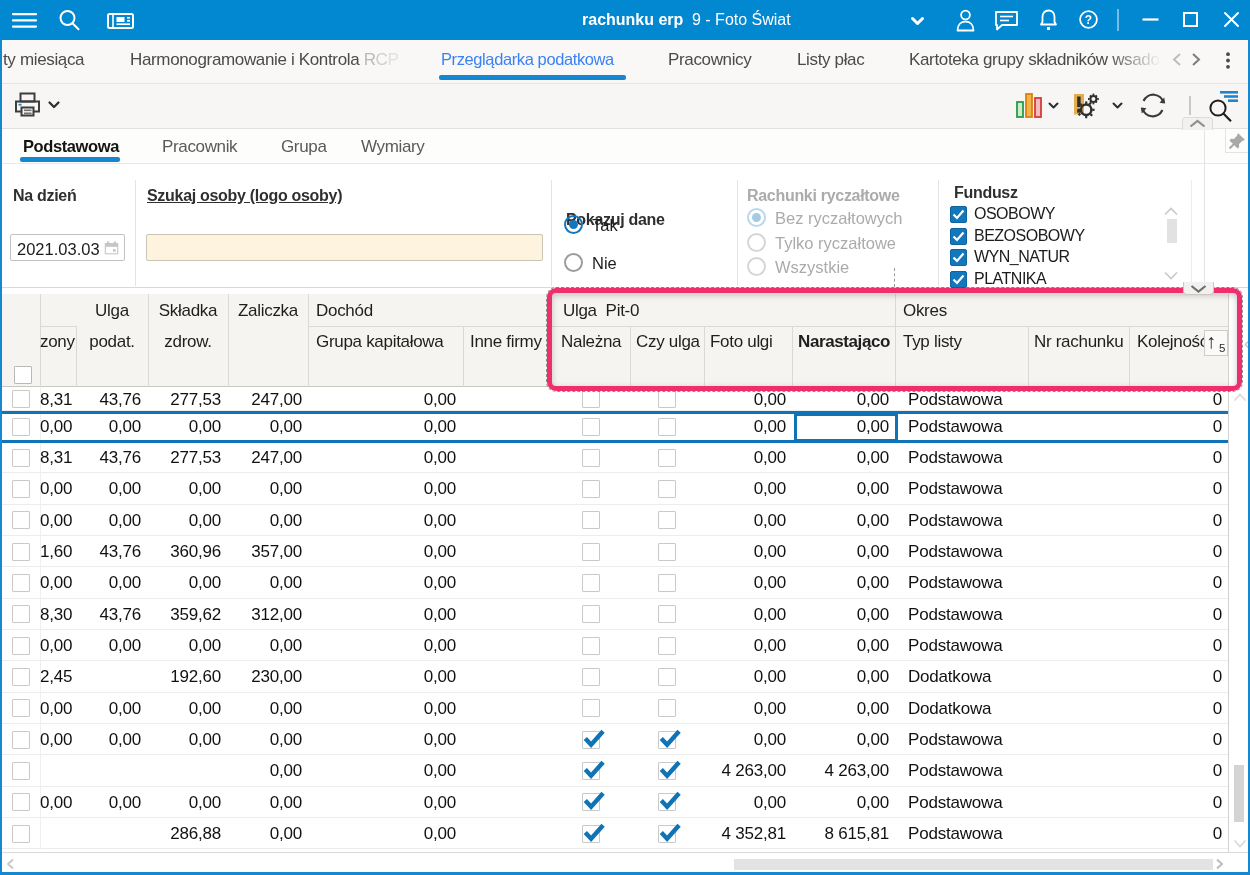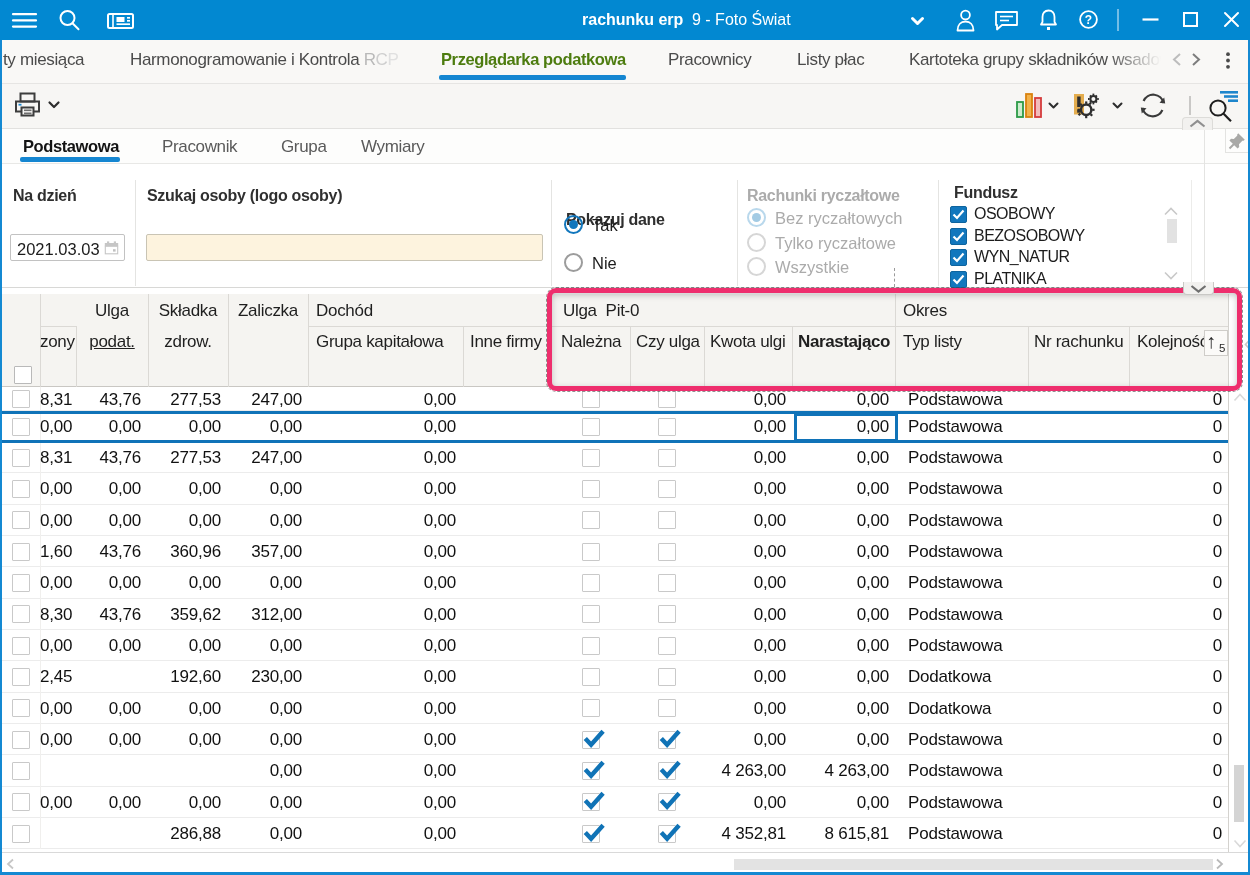--- a/index.html
+++ b/index.html
@@ -60,21 +60,21 @@
   </svg>
 <svg style="left:1224px;top:12px" width="15" height="15" viewBox="0 0 15 15">
     <g stroke="#fff" stroke-width="2" stroke-linecap="round">
       <line x1="1" y1="1" x2="14" y2="14"></line>
       <line x1="14" y1="1" x2="1" y2="14"></line>
     </g>
   </svg>
 <div style="position:absolute;left:0px;top:40px;width:1250px;height:44px;background:#f9f8f6;border-bottom:1px solid #e6e5e3;"></div>
 <div style="position:absolute;left:3px;top:50px;color:#4b4b4b;font-size:17px;letter-spacing:-0.35px;white-space:nowrap;">ty miesiąca</div>
 <div style="position:absolute;left:130px;top:50px;color:#4b4b4b;font-size:17px;letter-spacing:-0.35px;white-space:nowrap;">Harmonogramowanie i Kontrola <span style="color:#b9b9b9">R</span><span style="color:#cecece">C</span><span style="color:#e0e0e0">P</span></div>
-<div style="position:absolute;left:441px;top:50px;color:#4d7c0f;font-size:16.5px;font-weight:bold;letter-spacing:-0.4px;white-space:nowrap;">Przeglądarka podatkowa</div>
+<div style="position:absolute;left:441px;top:50px;color:#3b82f6;font-size:16.5px;font-weight:normal;letter-spacing:-0.4px;white-space:nowrap;">Przeglądarka podatkowa</div>
 <div style="position:absolute;left:439px;top:75px;width:187px;height:5px;background:#1586d1;border-radius:2px;"></div>
 <div style="position:absolute;left:668px;top:50px;color:#4b4b4b;font-size:17px;letter-spacing:-0.35px;white-space:nowrap;">Pracownicy</div>
 <div style="position:absolute;left:797px;top:50px;color:#4b4b4b;font-size:17px;letter-spacing:-0.35px;white-space:nowrap;">Listy płac</div>
 <div style="position:absolute;left:909px;top:50px;color:#4b4b4b;font-size:17px;letter-spacing:-0.35px;white-space:nowrap;">Kartoteka grupy składników wsadow</div>
 <div style="position:absolute;left:1108px;top:42px;width:78px;height:38px;background:linear-gradient(to right, rgba(249,248,246,0), #f9f8f6 68%);"></div>
 <svg style="left:1171px;top:52px" width="12" height="15" viewBox="0 0 12 15">
     <path d="M9 2 L3 7.5 L9 13" fill="none" stroke="#bdbdbd" stroke-width="2"></path>
   </svg>
 <svg style="left:1190px;top:52px" width="12" height="15" viewBox="0 0 12 15">
     <path d="M3 2 L9 7.5 L3 13" fill="none" stroke="#7d7d7d" stroke-width="2"></path>
@@ -184,21 +184,21 @@
 <div style="position:absolute;left:13px;top:187px;color:#2f2f2f;font-size:16px;font-weight:bold;letter-spacing:-0.3px;">Na dzień</div>
 <div style="position:absolute;left:10px;top:234px;width:115px;height:27px;background:#fff;border:1px solid #c2c2c2;border-radius:2px;"></div>
 <div style="position:absolute;left:17px;top:240px;color:#1c1c1c;font-size:16.5px;">2021.03.03</div>
 <svg style="left:104px;top:241px" width="15" height="14" viewBox="0 0 15 14">
     <rect x="0.8" y="2" width="13.4" height="3.4" fill="#c6c6c6"></rect>
     <rect x="3" y="0.4" width="2.2" height="2.6" fill="#c6c6c6"></rect>
     <rect x="9.8" y="0.4" width="2.2" height="2.6" fill="#c6c6c6"></rect>
     <rect x="1.3" y="5.2" width="12.4" height="7.6" fill="none" stroke="#c6c6c6" stroke-width="1.1"></rect>
     <rect x="9" y="8.2" width="2.6" height="2.4" fill="#c0c0c0"></rect>
   </svg>
-<div style="position:absolute;left:147px;top:187px;color:#2f2f2f;font-size:16px;font-weight:bold;letter-spacing:-0.3px;">Szukaj osoby (logo osoby)</div>
+<div style="position:absolute;left:147px;top:187px;color:#2f2f2f;font-size:16px;font-weight:bold;letter-spacing:-0.3px;text-decoration:underline;">Szukaj osoby (logo osoby)</div>
 <div style="position:absolute;left:146px;top:234px;width:397px;height:27px;background:#fdf3de;border:1px solid #c9c4b4;border-radius:2px;"></div>
 <div style="position:absolute;left:566px;top:187px;color:#2f2f2f;font-size:16px;font-weight:bold;letter-spacing:-0.3px;margin-top:24px;">Pokazuj dane</div>
 <div style="position:absolute;left:564px;top:215px;width:19px;height:19px;border:2px solid #1277bd;border-radius:50%;"></div>
 <div style="position:absolute;left:569px;top:220px;width:9px;height:9px;background:#1277bd;border-radius:50%;"></div>
 <div style="position:absolute;left:592px;top:216px;color:#1c1c1c;font-size:16.5px;">Tak</div>
 <div style="position:absolute;left:564px;top:253px;width:19px;height:19px;border:2px solid #9c9c9c;border-radius:50%;"></div>
 <div style="position:absolute;left:592px;top:254px;color:#1c1c1c;font-size:16.5px;">Nie</div>
 <div style="position:absolute;left:747px;top:187px;color:#ababab;font-size:16px;font-weight:bold;letter-spacing:-0.3px;">Rachunki ryczałtowe</div>
 <div style="position:absolute;left:747px;top:208px;width:19px;height:19px;border:2px solid #b9d8ec;border-radius:50%;background:#fff;"></div>
 <div style="position:absolute;left:752px;top:213px;width:9px;height:9px;background:#a3cbe4;border-radius:50%;"></div>
@@ -247,31 +247,31 @@
 <div style="position:absolute;left:463px;top:326px;width:1px;height:61px;background:#dbd9d5;"></div>
 <div style="position:absolute;left:630px;top:326px;width:1px;height:61px;background:#dbd9d5;"></div>
 <div style="position:absolute;left:704px;top:326px;width:1px;height:61px;background:#dbd9d5;"></div>
 <div style="position:absolute;left:792px;top:326px;width:1px;height:61px;background:#dbd9d5;"></div>
 <div style="position:absolute;left:1028px;top:326px;width:1px;height:61px;background:#dbd9d5;"></div>
 <div style="position:absolute;left:1129px;top:326px;width:1px;height:61px;background:#dbd9d5;"></div>
 <div style="position:absolute;left:40px;top:326px;width:36px;height:1px;background:#dbd9d5;"></div>
 <div style="position:absolute;left:308px;top:326px;width:920px;height:1px;background:#dbd9d5;"></div>
 <div style="position:absolute;left:40px;top:332px;width:31px;height:20px;color:#1f1f1f;font-size:17px;letter-spacing:-0.3px;text-align:right;white-space:nowrap;">zony</div>
 <div style="position:absolute;left:76px;top:301px;width:72px;height:20px;color:#1f1f1f;font-size:17px;letter-spacing:-0.3px;text-align:center;white-space:nowrap;overflow:hidden;">Ulga</div>
-<div style="position:absolute;left:76px;top:332px;width:72px;height:20px;color:#1f1f1f;font-size:17px;letter-spacing:-0.3px;text-align:center;white-space:nowrap;overflow:hidden;text-decoration:underline;">podat.</div>
+<div style="position:absolute;left:76px;top:332px;width:72px;height:20px;color:#1f1f1f;font-size:17px;letter-spacing:-0.3px;text-align:center;white-space:nowrap;overflow:hidden;">podat.</div>
 <div style="position:absolute;left:148px;top:301px;width:80px;height:20px;color:#1f1f1f;font-size:17px;letter-spacing:-0.3px;text-align:center;white-space:nowrap;overflow:hidden;">Składka</div>
 <div style="position:absolute;left:148px;top:332px;width:80px;height:20px;color:#1f1f1f;font-size:17px;letter-spacing:-0.3px;text-align:center;white-space:nowrap;overflow:hidden;">zdrow.</div>
 <div style="position:absolute;left:228px;top:301px;width:80px;height:20px;color:#1f1f1f;font-size:17px;letter-spacing:-0.3px;text-align:center;white-space:nowrap;overflow:hidden;">Zaliczka</div>
 <div style="position:absolute;left:316px;top:301px;color:#1f1f1f;font-size:17px;letter-spacing:-0.3px;white-space:nowrap;">Dochód</div>
 <div style="position:absolute;left:316px;top:332px;color:#1f1f1f;font-size:17px;letter-spacing:-0.3px;white-space:nowrap;">Grupa kapitałowa</div>
 <div style="position:absolute;left:470px;top:332px;color:#1f1f1f;font-size:17px;letter-spacing:-0.3px;white-space:nowrap;">Inne firmy</div>
 <div style="position:absolute;left:563px;top:301px;color:#1f1f1f;font-size:17px;letter-spacing:-0.3px;white-space:nowrap;">Ulga&nbsp; Pit-0</div>
 <div style="position:absolute;left:561px;top:332px;color:#1f1f1f;font-size:17px;letter-spacing:-0.3px;white-space:nowrap;">Należna</div>
 <div style="position:absolute;left:636px;top:332px;color:#1f1f1f;font-size:17px;letter-spacing:-0.3px;white-space:nowrap;">Czy ulga</div>
-<div style="position:absolute;left:710px;top:332px;color:#1f1f1f;font-size:17px;letter-spacing:-0.3px;white-space:nowrap;">Kwota ulgi</div>
+<div style="position:absolute;left:710px;top:332px;color:#1f1f1f;font-size:17px;letter-spacing:-0.3px;white-space:nowrap;">Foto ulgi</div>
 <div style="position:absolute;left:798px;top:332px;color:#1f1f1f;font-size:17px;letter-spacing:-0.3px;white-space:nowrap;font-weight:bold;letter-spacing:-0.4px;">Narastająco</div>
 <div style="position:absolute;left:903px;top:301px;color:#1f1f1f;font-size:17px;letter-spacing:-0.3px;white-space:nowrap;">Okres</div>
 <div style="position:absolute;left:903px;top:332px;color:#1f1f1f;font-size:17px;letter-spacing:-0.3px;white-space:nowrap;">Typ listy</div>
 <div style="position:absolute;left:1034px;top:332px;color:#1f1f1f;font-size:17px;letter-spacing:-0.3px;white-space:nowrap;">Nr rachunku</div>
 <div style="position:absolute;left:1137px;top:332px;width:67px;height:20px;color:#1f1f1f;font-size:17px;letter-spacing:-0.3px;white-space:nowrap;overflow:hidden;">Kolejność</div>
 <div style="position:absolute;left:14px;top:366px;width:18px;height:18px;background:#fff;border:1.5px solid #b9b9b9;border-radius:1px;"></div>
 <div style="position:absolute;left:2px;top:387px;width:1226px;height:24px;background:#fff;border-bottom:1px solid #ececec;"></div>
 <div style="position:absolute;left:40px;top:387px;width:1px;height:24px;background:#f0efed;"></div>
 <div style="position:absolute;left:12px;top:390px;width:18px;height:18px;background:#fff;border:1.5px solid #c9c9c9;border-radius:1px;"></div>
 <div style="position:absolute;left:40px;top:389.5px;width:31px;height:19px;color:#111;font-size:17px;letter-spacing:-0.2px;text-align:right;white-space:nowrap;">8,31</div>

